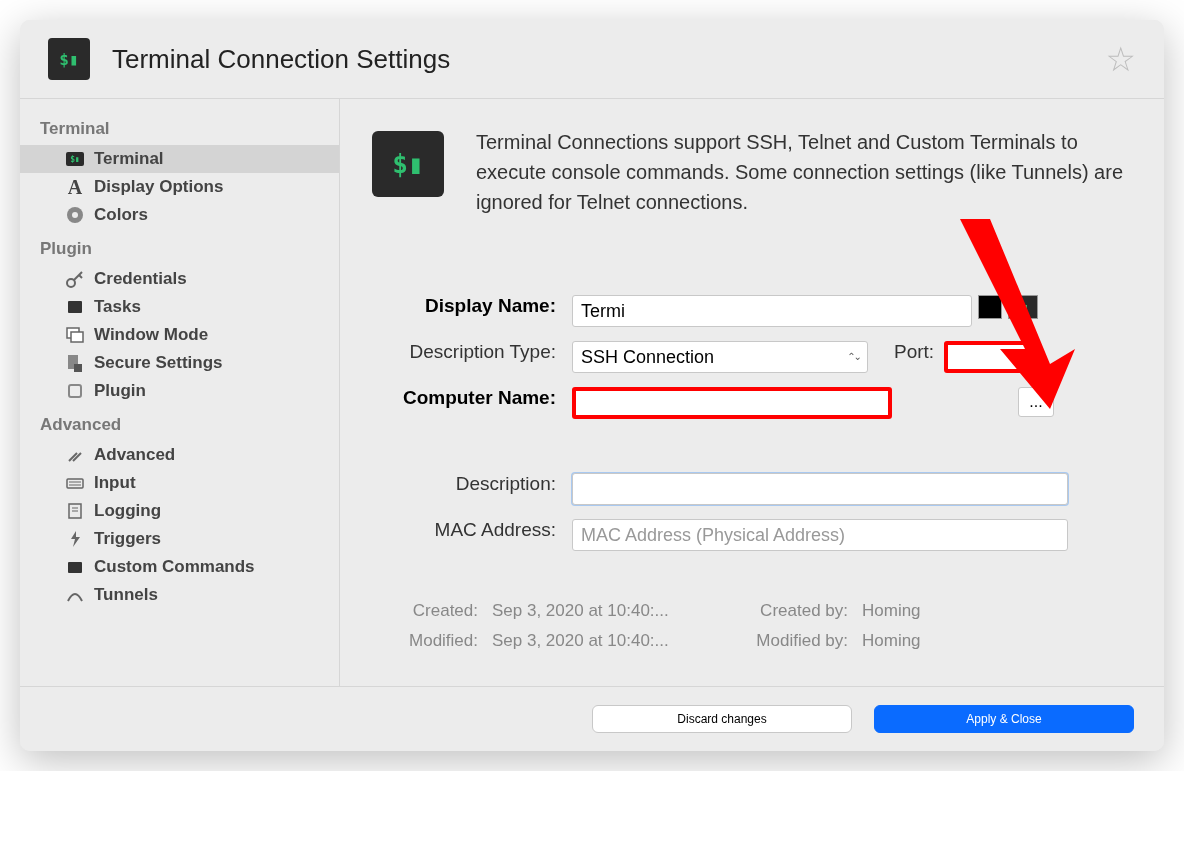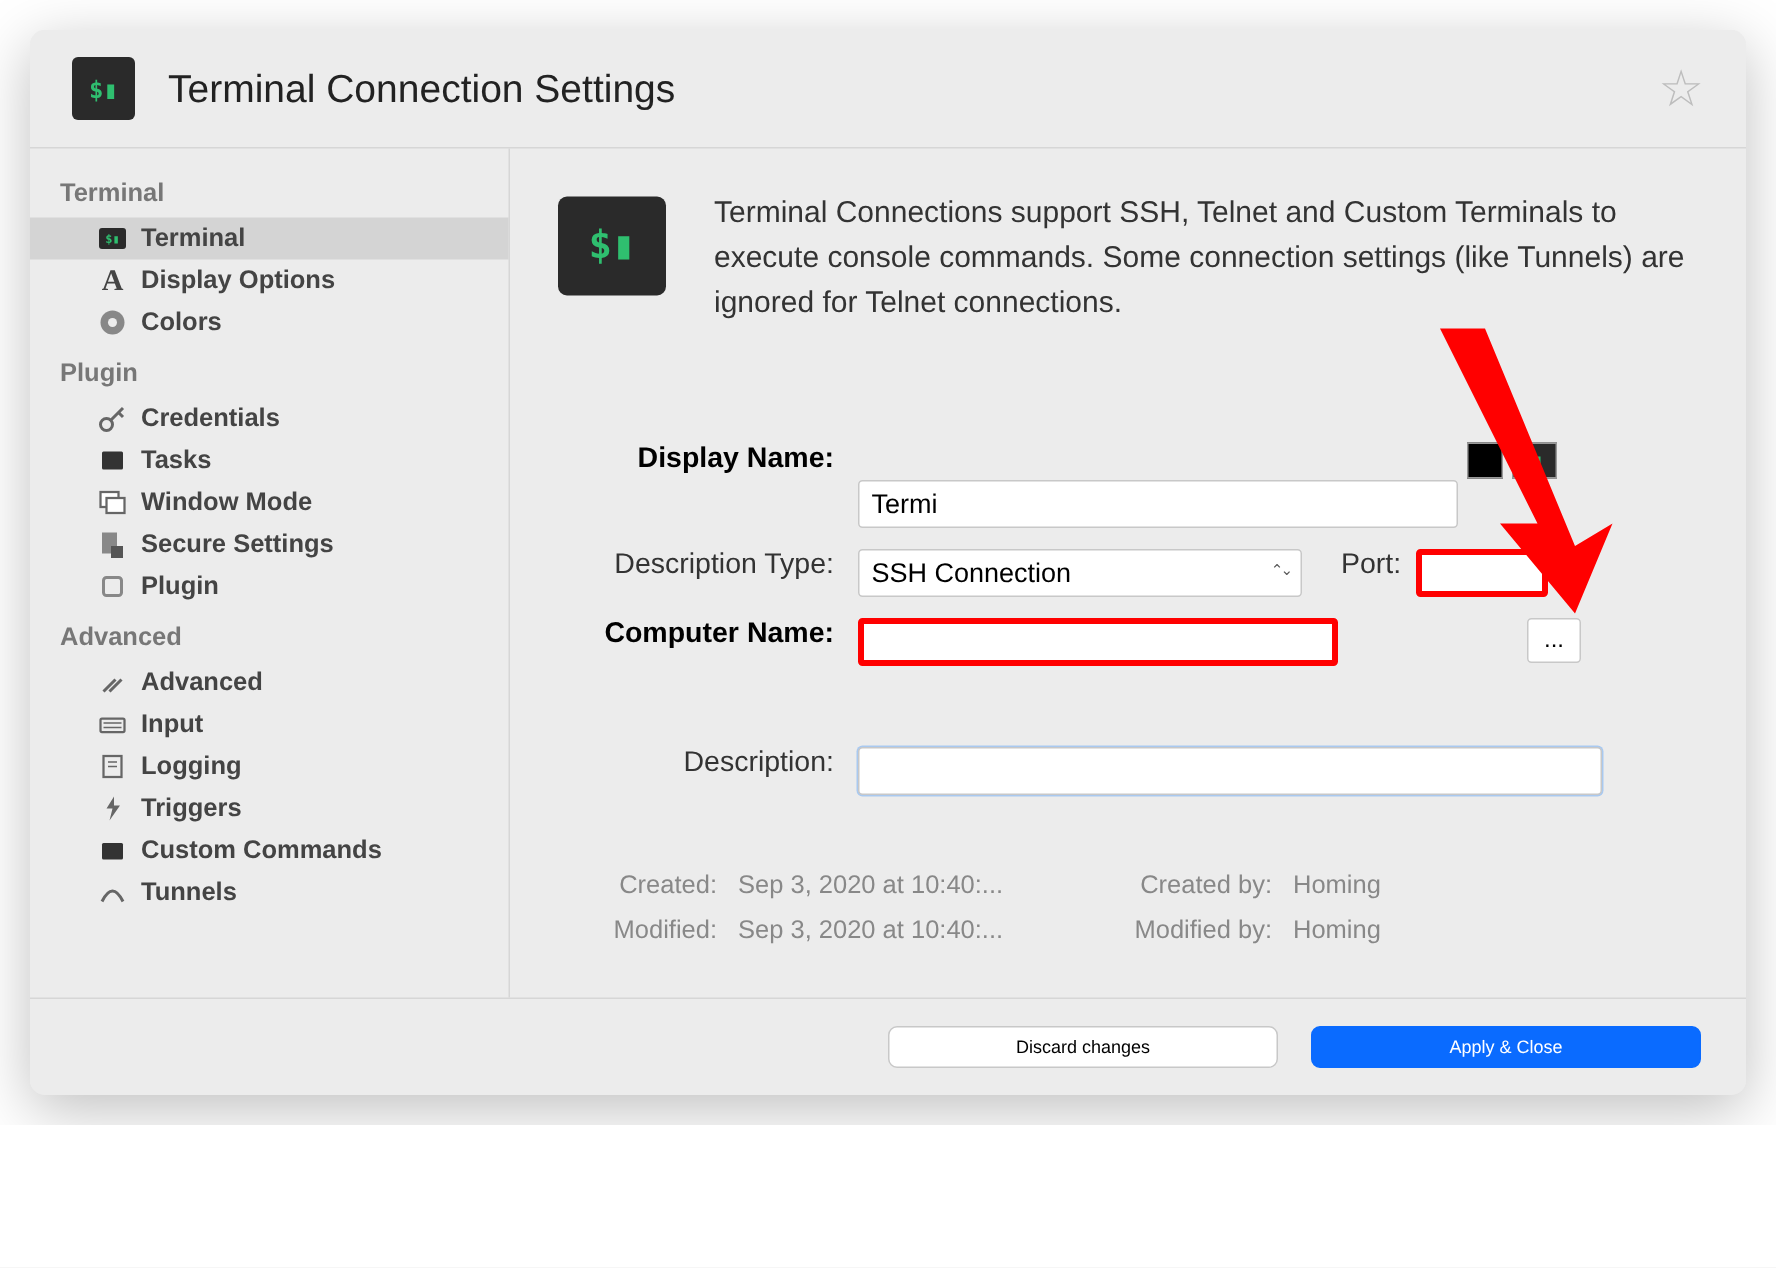--- a/index.html
+++ b/index.html
@@ -22,21 +22,21 @@
 .main { flex:1; padding:28px 32px 100px 32px; position:relative; }
 .top-row { display:flex; gap:32px; }
 .top-row .big-icon { width:72px; height:66px; background:#2a2a2a; border-radius:6px; margin-top:4px; display:flex; align-items:center; justify-content:center; flex-shrink:0;}
 .top-row .big-icon span { color:#2fbf6f; font-family:monospace; font-weight:bold; font-size:26px; }
 .top-desc { font-size:20px; line-height:1.5; color:#333; }
 .form { margin-top:78px; }
 .form-row { display:flex; margin-bottom:14px; }
 .form-label { width:200px; text-align:right; padding-right:16px; font-size:19px; color:#333; }
 .form-label.bold { font-weight:700; color:#000; }
 input[type=text], select { font-size:18px; padding:4px 8px; border:1px solid #c8c8c8; border-radius:3px; background:#fff; height:32px; font-family:inherit; }
-.display-name-input { width:400px;margin-top:25px; }
+.display-name-input { width:400px; }
 .color-box { width:24px; height:24px; background:#000; border:1px solid #999; margin-left:6px; }
 .mini-term-box{ width:30px; height:24px; background:#2a2a2a; border:1px solid #999; margin-left:6px; display:inline-flex; align-items:center; justify-content:center;}
 .mini-term-box span{ color:#2fbf6f; font-size:9px; font-family:monospace;}
 .conn-select { width:296px; position:relative; }
 select { appearance:none; -webkit-appearance:none; padding-right:24px; }
 .sel-wrap { position:relative; display:inline-block; }
 .sel-wrap::after { content:"⌃⌄"; position:absolute; right:8px; top:50%; transform:translateY(-55%); font-size:10px; line-height:8px; color:#555; letter-spacing:-2px; }
 .port-label { margin-left:26px; font-size:19px; }
 .port-input { width:88px; margin-left:10px; }
 .comp-name-input { width:440px; }
@@ -234,20 +234,24 @@
           <div style="width:120px"></div>
           <button class="ellipsis-btn">...</button>
         </div>
 
         <div style="height:40px"></div>
 
         <div class="form-row">
           <div class="form-label">Description:</div>
           <input type="text" class="desc-input" value="" style="">
         </div>
+        <div class="form-row">
+          <div class="form-label">MAC Address:</div>
+          <input type="text" class="mac-input" placeholder="MAC Address (Physical Address)" style="">
+        </div>
       </div>
 
       <div class="meta">
         <div class="k">Created:</div>
         <div>Sep 3, 2020 at 10:40:...</div>
         <div class="k">Created by:</div>
         <div>Homing</div>
         <div class="k">Modified:</div>
         <div>Sep 3, 2020 at 10:40:...</div>
         <div class="k">Modified by:</div>

